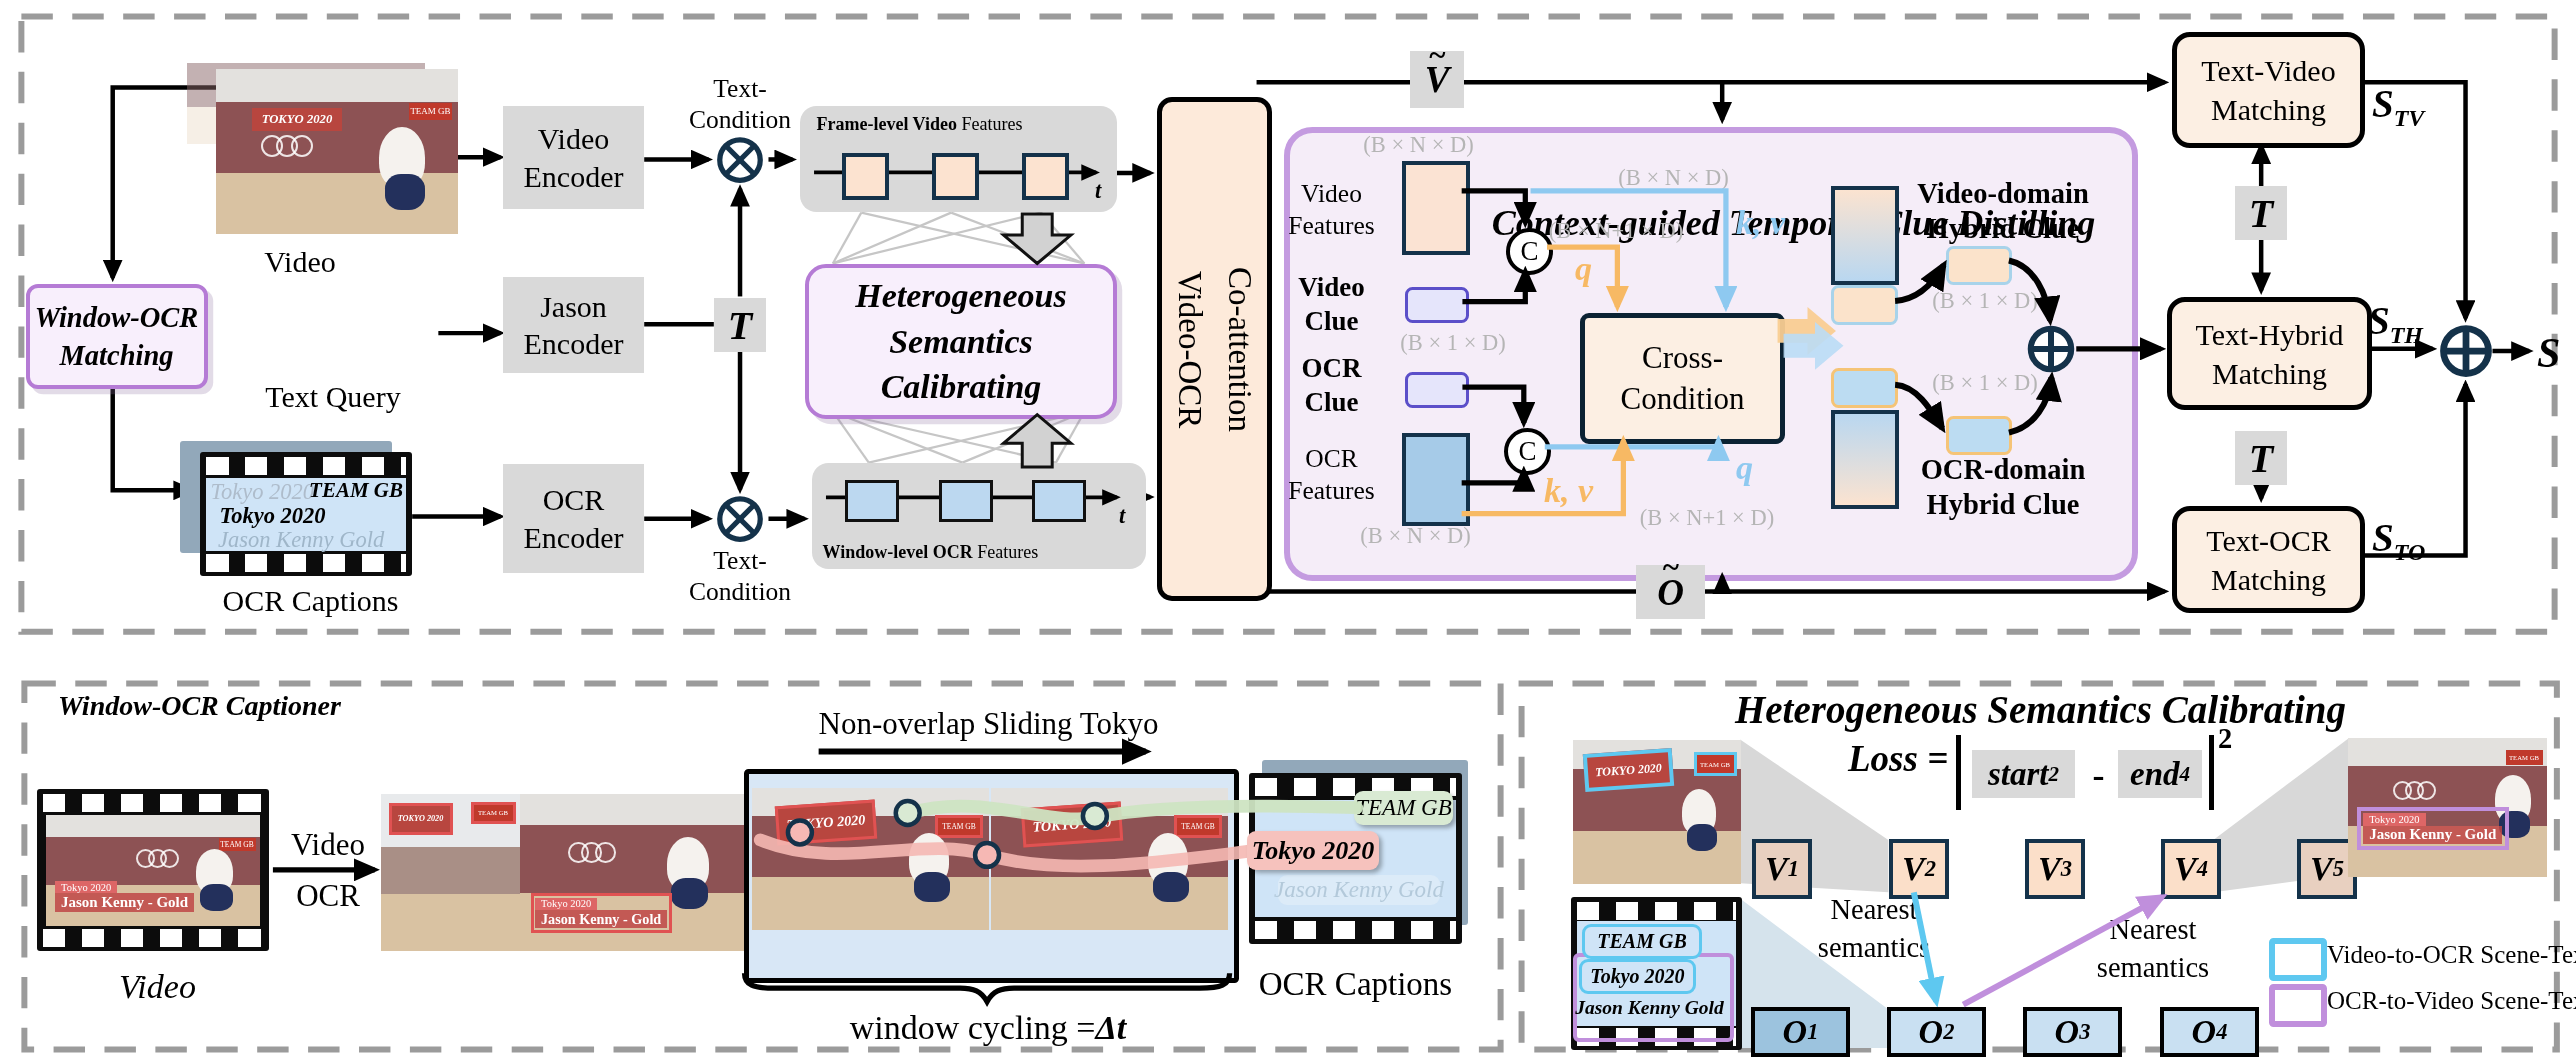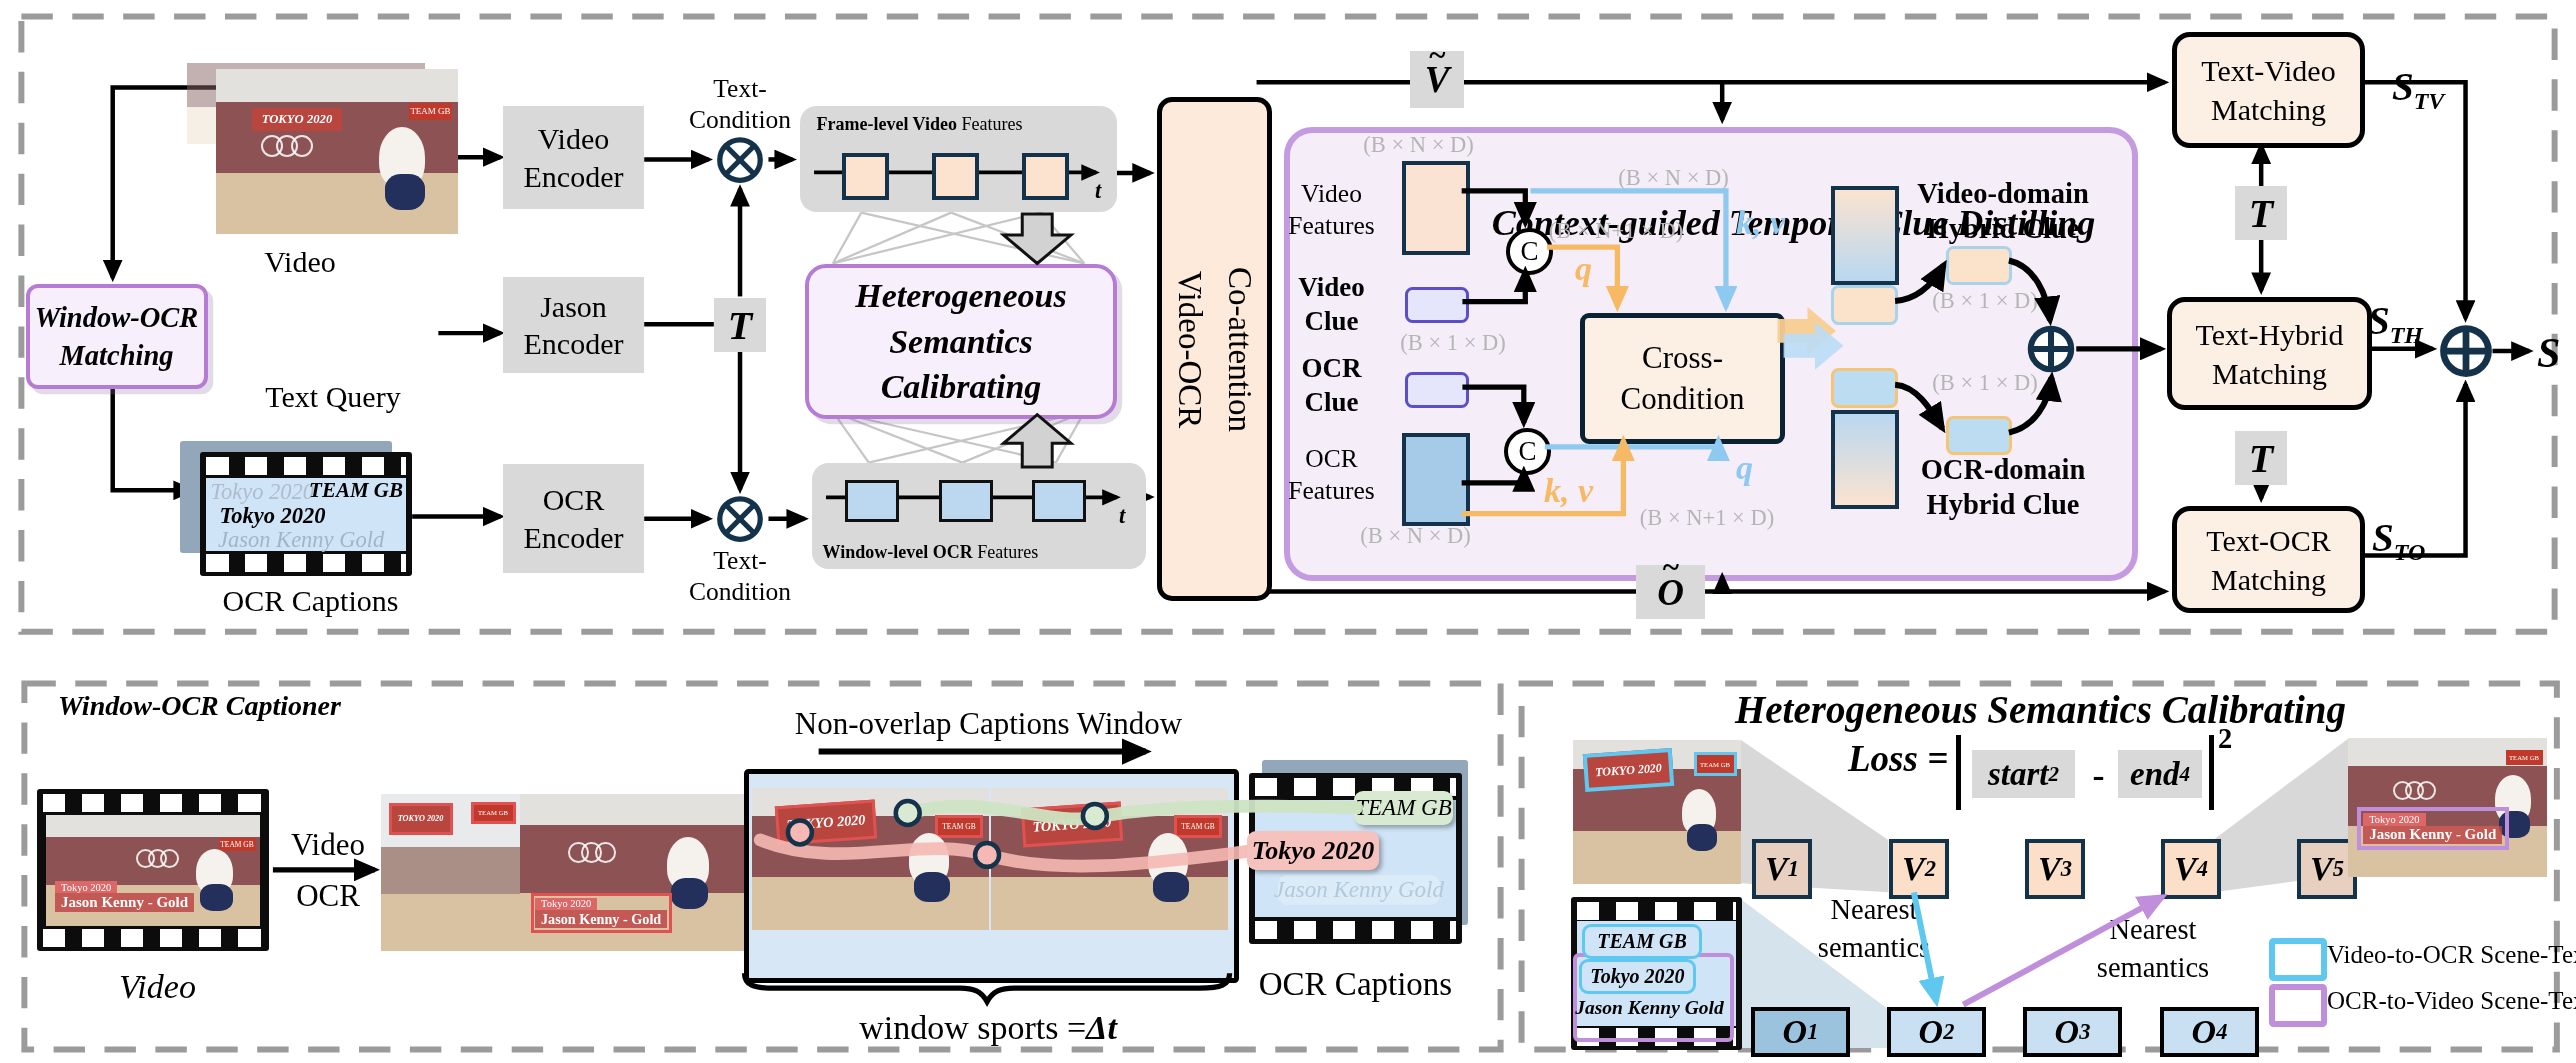--- a/index.html
+++ b/index.html
@@ -318,21 +318,21 @@
         <circle cx="32" cy="32" r="27" fill="#fff" stroke="#14324a" stroke-width="8"></circle>
         <line x1="32" y1="5" x2="32" y2="59" stroke="#14324a" stroke-width="8"></line>
         <line x1="5" y1="32" x2="59" y2="32" stroke="#14324a" stroke-width="8"></line>
       </svg>
   </div>
 
   <div class="abs z3 match ctr col" style="left:2172px;top:32px;width:183px;height:106px;">
     <div>Text-Video</div>
       <div>Matching</div>
   </div>
-  <div class="abs z3 score" style="left:2372px;top:64px;margin-left:20px;"><span>S</span><sub>TV</sub></div>
+  <div class="abs z3 score" style="left:2372px;top:81px;"><span>S</span><sub>TV</sub></div>
   <div class="abs z3 gray-box ctr tsym" style="left:2235px;top:186px;width:52px;height:54px;">T</div>
   <div class="abs z3 match ctr col" style="left:2167px;top:297px;width:195px;height:103px;">
     <div>Text-Hybrid</div>
       <div>Matching</div>
   </div>
   <div class="abs z3 score" style="left:2368px;top:298px;"><span>S</span><sub>TH</sub></div>
   <div class="abs z3 gray-box ctr tsym" style="left:2235px;top:431px;width:52px;height:54px;">T</div>
   <div class="abs z3 match ctr col" style="left:2172px;top:506px;width:183px;height:97px;">
     <div>Text-OCR</div>
       <div>Matching</div>
@@ -388,21 +388,21 @@
     <div class="ring" style="left:61px;top:48px;width:16.5px;height:16.5px;"></div>
     <div class="ring" style="left:75px;top:48px;width:16.5px;height:16.5px;"></div>
     <div class="cy1" style="left:147px;top:43px;width:42px;height:54px;"></div>
     <div class="cy2" style="left:151px;top:84px;width:37px;height:31px;"></div>
     <div class="cap det" style="left:10.5px;top:99px;padding:1.5px;">
       <div class="ct">Tokyo 2020</div>
       <div class="cn" style="font-size:14.2px;">Jason Kenny - Gold</div>
     </div>
   </div>
 
-  <div class="abs z3 ctr" style="left:794px;top:704px;width:389px;height:39px;font-size:31px;white-space:nowrap;">Non-overlap Captions Window</div>
+  <div class="abs z3 ctr" style="left:794px;top:704px;width:389px;height:39px;font-size:31px;white-space:nowrap;">Non-overlap Sliding Tokyo</div>
 
   <div class="abs z4" style="left:744px;top:769px;width:485px;height:204px;background:#d8e7f6;border:5.2px solid #000;border-radius:4.5px;"></div>
   <div class="abs z5 scene" style="left:752px;top:788px;width:237px;height:142px;">
     <div class="stands"></div>
       <div class="wall"></div>
       <div class="floor"></div>
     <div class="banner det" style="left:24px;top:15px;width:94px;height:33px;font-size:14.2px;font-style:italic;transform:rotate(-4deg);">TOKYO 2020</div>
     <div class="badge det" style="right:6px;top:27px;width:42px;height:16.5px;font-size:7.5px;">TEAM GB</div>
     <div class="cy1" style="left:157px;top:45px;width:40px;height:52px;"></div>
     <div class="cy2" style="left:162px;top:84px;width:36px;height:30px;"></div>
@@ -411,21 +411,21 @@
     <div class="stands"></div>
       <div class="wall"></div>
       <div class="floor"></div>
     <div class="banner det" style="left:31px;top:16.5px;width:94px;height:33px;font-size:14.2px;font-style:italic;transform:rotate(-4deg);">TOKYO 2020</div>
     <div class="badge det" style="right:6px;top:27px;width:42px;height:16.5px;font-size:7.5px;">TEAM GB</div>
     <div class="cy1" style="left:157px;top:45px;width:40px;height:52px;"></div>
     <div class="cy2" style="left:162px;top:84px;width:36px;height:30px;"></div>
   </div>
 
   <div class="abs z3 ctr nowrap" style="left:816px;top:1006px;width:344px;height:43px;font-size:34px;">
-    <span>window sports = </span>
+    <span>window cycling = </span>
       <span class="italic bold">Δt</span>
   </div>
 
   <div class="abs z3" style="left:1262px;top:760px;width:206px;height:165px;background:#92a8ba;border-radius:3px;"></div>
   <div class="abs z4 strip" style="left:1249px;top:773px;width:213px;height:171px;">
     <div class="holes" style="top:5.2px;"></div>
     <div class="holes" style="bottom:5.2px;"></div>
     <div class="inner" style="top:27px;bottom:27px;"></div>
   </div>
   <div class="abs z5 ocr-pill" style="left:1354px;top:791px;width:99px;height:34px;background:#d9ead3;font-size:23px;box-shadow:3px 3px 4.5px rgba(0,0,0,.3);">TEAM GB</div>

